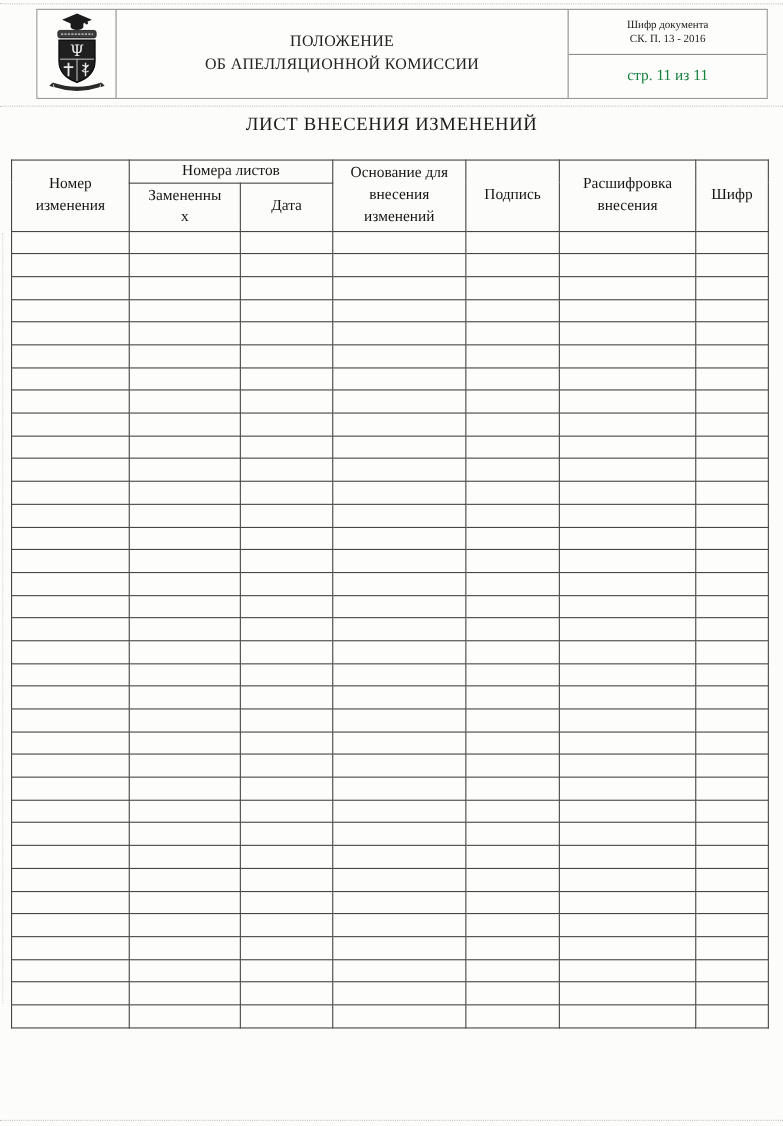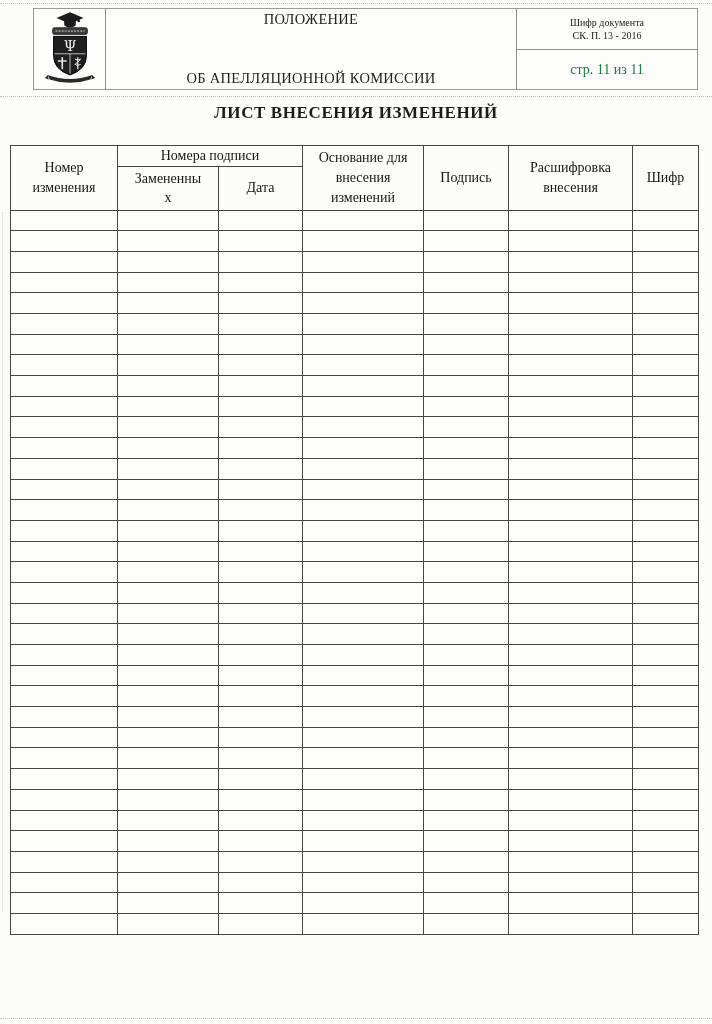--- a/index.html
+++ b/index.html
@@ -19,38 +19,38 @@
   .doc-header{
     position:absolute;top:8px;left:33px;width:665px;height:82px;
     display:flex;border:1px solid #9a9a9a;box-sizing:border-box;background:#fdfdfc;
   }
   .logo-cell{
     width:72px;border-right:1px solid #8d8d8d;box-sizing:border-box;
     display:flex;align-items:center;justify-content:center;
   }
   .title-cell{
     flex:1;border-right:1px solid #8d8d8d;box-sizing:border-box;
-    display:flex;flex-direction:column;align-items:center;justify-content:space-between;
+    display:flex;flex-direction:column;align-items:center;justify-content:center;
     font-size:14.5px;line-height:1.45;letter-spacing:.3px;color:#222;text-align:center;
   }
   .code-cell{width:180px;display:flex;flex-direction:column;box-sizing:border-box;}
   .code-top{
     height:41px;border-bottom:1px solid #8d8d8d;box-sizing:border-box;
     display:flex;flex-direction:column;align-items:center;justify-content:center;
     font-size:10px;line-height:1.35;color:#222;text-align:center;
   }
   .code-bottom{
     flex:1;display:flex;align-items:center;justify-content:center;
     font-size:14px;color:#15803d;
   }
 
   
   .sheet-title{
     position:absolute;top:103px;left:0;width:100%;
-    text-align:center;font-size:17px;font-weight:bold;letter-spacing:.6px;
+    text-align:center;font-size:17px;font-weight:normal;letter-spacing:.6px;
     color:#1c1c1c;margin:0;
   }
 
   
   .sheet-table{
     position:absolute;top:145px;left:10px;
     border-collapse:collapse;table-layout:fixed;width:688px;
     font-size:14px;color:#161616;
   }
   .sheet-table th,.sheet-table td{
@@ -124,21 +124,21 @@
         <col style="width:101px">
         <col style="width:84px">
       <col style="width:121px">
         <col style="width:85px">
         <col style="width:124px">
       <col style="width:66px">
     </colgroup>
     <thead>
       <tr class="hdr-row-1">
         <th rowspan="2">Номер изменения</th>
-        <th colspan="2">Номера подписи</th>
+        <th colspan="2">Номера листов</th>
         <th rowspan="2">Основание для внесения изменений</th>
         <th rowspan="2">Подпись</th>
         <th rowspan="2">Расшифровка внесения</th>
         <th rowspan="2">Шифр</th>
       </tr>
       <tr class="hdr-row-2">
         <th><span>Замененны</span><br><span>х</span></th>
         <th>Дата</th>
       </tr>
     </thead>

